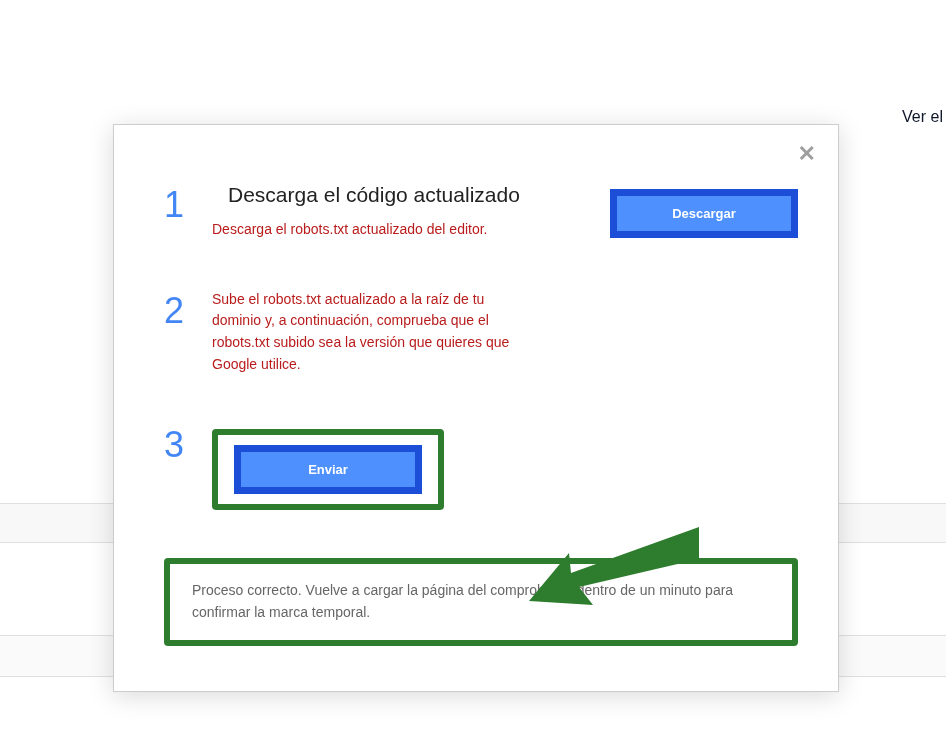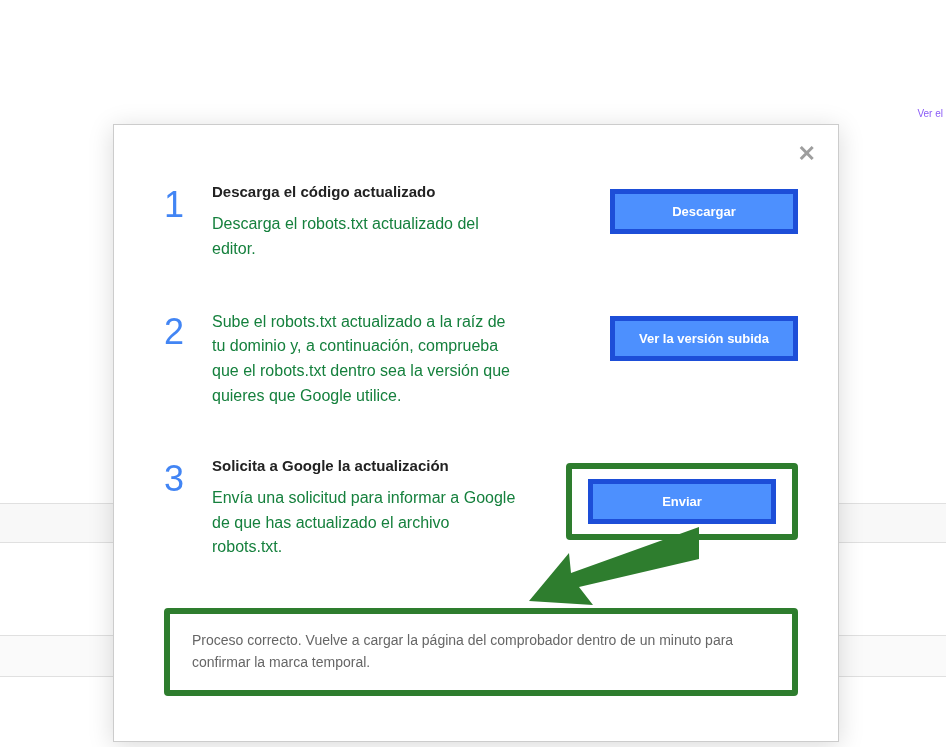--- a/index.html
+++ b/index.html
@@ -8,22 +8,22 @@
       background: #fff;
       width: 946px;
       height: 747px;
       position: relative;
       overflow: hidden;
     }
     .bg-link {
       position: absolute;
       top: 108px;
       right: 3px;
-      color: #8b5cf6;
-      font-size: 10px;
+      color: #0f172a;
+      font-size: 16px;
     }
     .bg-bar1 {
       position: absolute;
       top: 503px;
       left: 0;
       right: 0;
       height: 40px;
       background: #f8f8f8;
       border-top: 1px solid #e0e0e0;
       border-bottom: 1px solid #e0e0e0;
@@ -96,49 +96,50 @@
       font-weight: 300;
       line-height: 1;
       min-width: 30px;
       margin-top: 4px;
     }
     .step-content {
       flex: 1;
       padding-right: 10px;
     }
     .step-title {
-      font-size: 15px;
+      font-size: 21px;
       color: #222;
       margin-bottom: 12px;
-      font-weight: bold;
+      font-weight: normal;
+      margin-left: 16px;
     }
     .step-desc {
-      font-size: 16px;
-      color: #15803d;
+      font-size: 14px;
+      color: #b91c1c;
       line-height: 1.55;
       max-width: 310px;
     }
     .step-action {
       min-width: 200px;
       padding-top: 6px;
       display: flex;
       align-items: flex-start;
       justify-content: flex-end;
       position: relative;
     }
     .highlight-box {
       border: 6px solid #2e7d2e;
       border-radius: 4px;
       padding: 10px 16px;
       display: inline-block;
     }
     .btn {
       background: #4d90fe;
       color: #fff;
-      border: 5px solid #1d4ed8;
+      border: 7px solid #1d4ed8;
       font-size: 13px;
       font-weight: bold;
       padding: 10px 18px;
       min-width: 188px;
       text-align: center;
       cursor: pointer;
       white-space: nowrap;
     }
     .status-box {
       border: 6px solid #2e7d2e;
@@ -178,33 +179,26 @@
         <p class="step-desc">Descarga el robots.txt actualizado del editor.</p>
       </div>
       <div class="step-action">
         <button class="btn">Descargar</button>
       </div>
     </div>
 
     <div class="step">
       <div class="step-number">2</div>
       <div class="step-content">
-        <p class="step-desc">Sube el robots.txt actualizado a la raíz de tu dominio y, a continuación, comprueba que el robots.txt dentro sea la versión que quieres que Google utilice.</p>
-      </div>
-      <div class="step-action">
-        <button class="btn">Ver la versión subida</button>
+        <p class="step-desc">Sube el robots.txt actualizado a la raíz de tu dominio y, a continuación, comprueba que el robots.txt subido sea la versión que quieres que Google utilice.</p>
       </div>
     </div>
 
     <div class="step">
       <div class="step-number">3</div>
-      <div class="step-content">
-        <h2 class="step-title">Solicita a Google la actualización</h2>
-        <p class="step-desc">Envía una solicitud para informar a Google de que has actualizado el archivo robots.txt.</p>
-      </div>
       <div class="step-action">
         <div class="highlight-box">
           <button class="btn">Enviar</button>
         </div>
       </div>
     </div>
 
     <div class="status-box">
       <p class="status-text">Proceso correcto. Vuelve a cargar la página del comprobador dentro de un minuto para confirmar la marca temporal.</p>
     </div>

